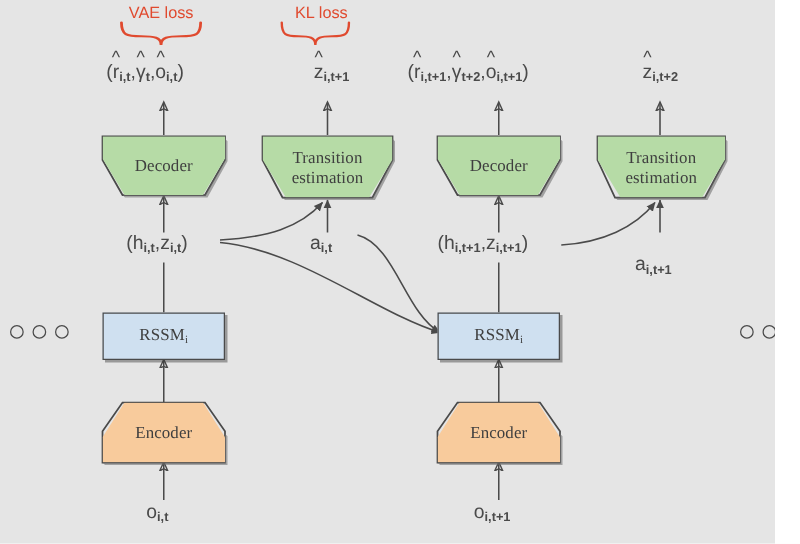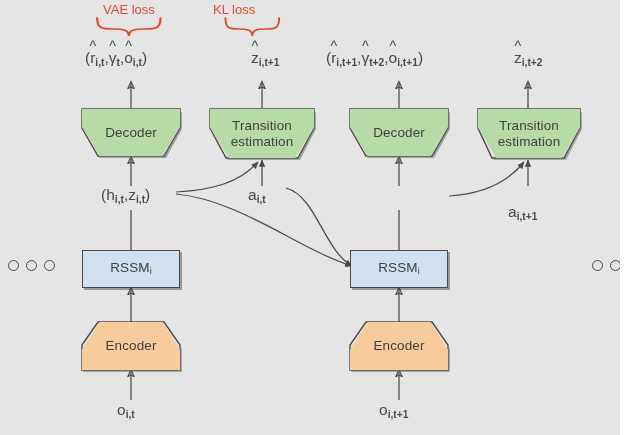--- a/index.html
+++ b/index.html
@@ -24,20 +24,21 @@
     position:absolute;
     box-sizing:border-box;
     display:flex;
     align-items:center;
     justify-content:center;
     text-align:left;
     font-size:13.5px;
     line-height:1.12;
     color:#3f3f3f;
     letter-spacing:.1px;
+    font-family:Liberation Serif, serif;
   }
   .node.rect{
     border:1.4px solid #4a4a4a;
     background:#cfe0f0;
     box-shadow:2px 2px 0 rgba(60,60,60,.45);
   }
   .node.hexgreen{
     background:#b6dba6;
     color:#3f3f3f;
     clip-path:polygon(0% 0%, 100% 0%, 100% 38%, 82% 100%, 18% 100%, 0% 38%);
@@ -168,21 +169,21 @@
       <path d="M448,347 L450,349 L450,372 L352,372 L350,370 L448,370 Z"></path>
     </g>
 
     <g stroke="#e04a2f" stroke-width="1.7" fill="none" stroke-linecap="round">
       <path d="M93,18 C93,28 96,29 105,29 C113,29 117,30 117,36 C117,30 121,29 129,29 C138,29 141,28 141,18" transform="translate(14,0) scale(1.32,1) translate(-30,0)"></path>
       <path d="M222,18 C222,28 225,29 234,29 C242,29 246,30 246,36 C246,30 250,29 258,29 C267,29 270,28 270,18" transform="translate(7,0) scale(1.12,1) translate(-27,0)"></path>
     </g>
   </svg>
 
   <div class="losslbl" style="left:103px; top:2px;">VAE loss</div>
-  <div class="losslbl" style="left:213px; top:2px;text-align:right;">KL loss</div>
+  <div class="losslbl" style="left:236px; top:2px;text-align:right;">KL loss</div>
 
   <div class="mathlbl" style="left:85px; top:49px;">
     <span>(</span><span class="hat"><span class="hatmark">^</span><span>r</span></span><sub>i,t</sub><span>,</span><span class="hat"><span class="hatmark">^</span><span>γ</span></span><sub>t</sub><span>,</span><span class="hat"><span class="hatmark">^</span><span>o</span></span><sub>i,t</sub><span>)</span>
   </div>
 
   <div class="mathlbl" style="left:251px; top:49px;">
     <span class="hat"><span class="hatmark">^</span><span>z</span></span><sub>i,t+1</sub>
   </div>
 
   <div class="mathlbl" style="left:326px; top:49px;">
@@ -208,20 +209,23 @@
 
   <div class="node hexgreen" style="left:478px; top:109px; width:102px; height:49px; flex-direction:column;">
     <span class="lbl">Transition</span>
     <span class="lbl">estimation</span>
   </div>
 
   <div class="mathlbl" style="left:101px; top:186px;">
     <span>(</span><span>h</span><sub>i,t</sub><span>,</span><span>z</span><sub>i,t</sub><span>)</span>
   </div>
 
+  <div class="mathlbl" style="left:350px; top:186px;">
+    <span>(</span><span>h</span><sub>i,t+1</sub><span>,</span><span>z</span><sub>i,t+1</sub><span>)</span>
+  </div>
 
   <div class="mathlbl" style="left:248px; top:186px;">
     <span>a</span><sub>i,t</sub>
   </div>
 
   <div class="mathlbl" style="left:508px; top:186px;margin-top:17px;">
     <span>a</span><sub>i,t+1</sub>
   </div>
 
   <div class="node rect" style="left:82px; top:250px; width:98px; height:38px;">

